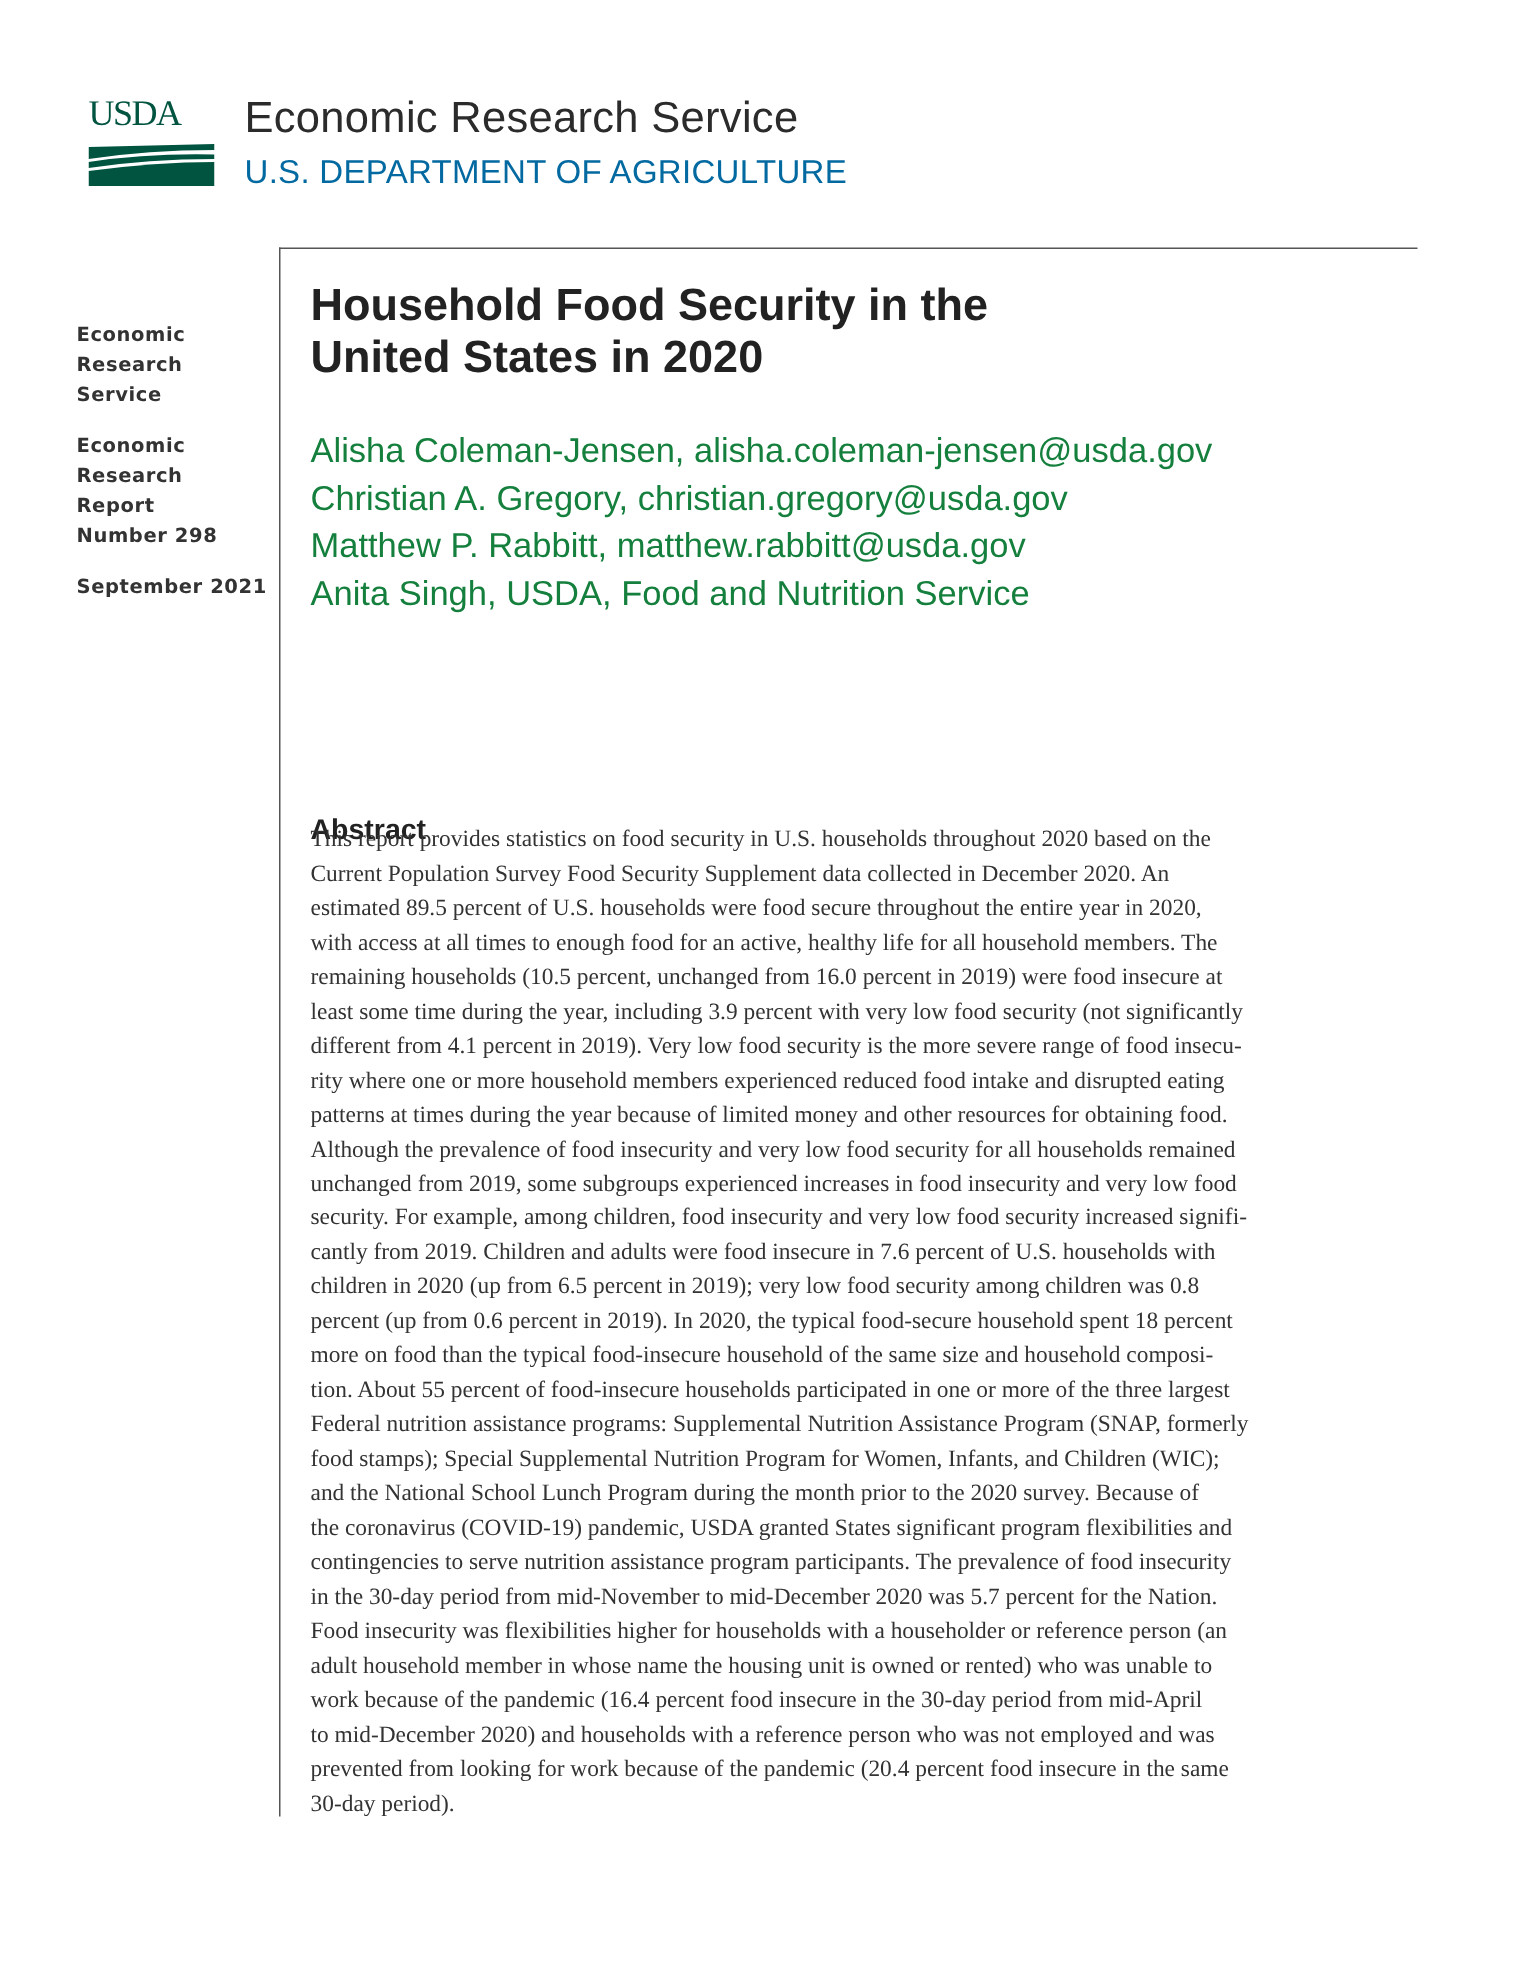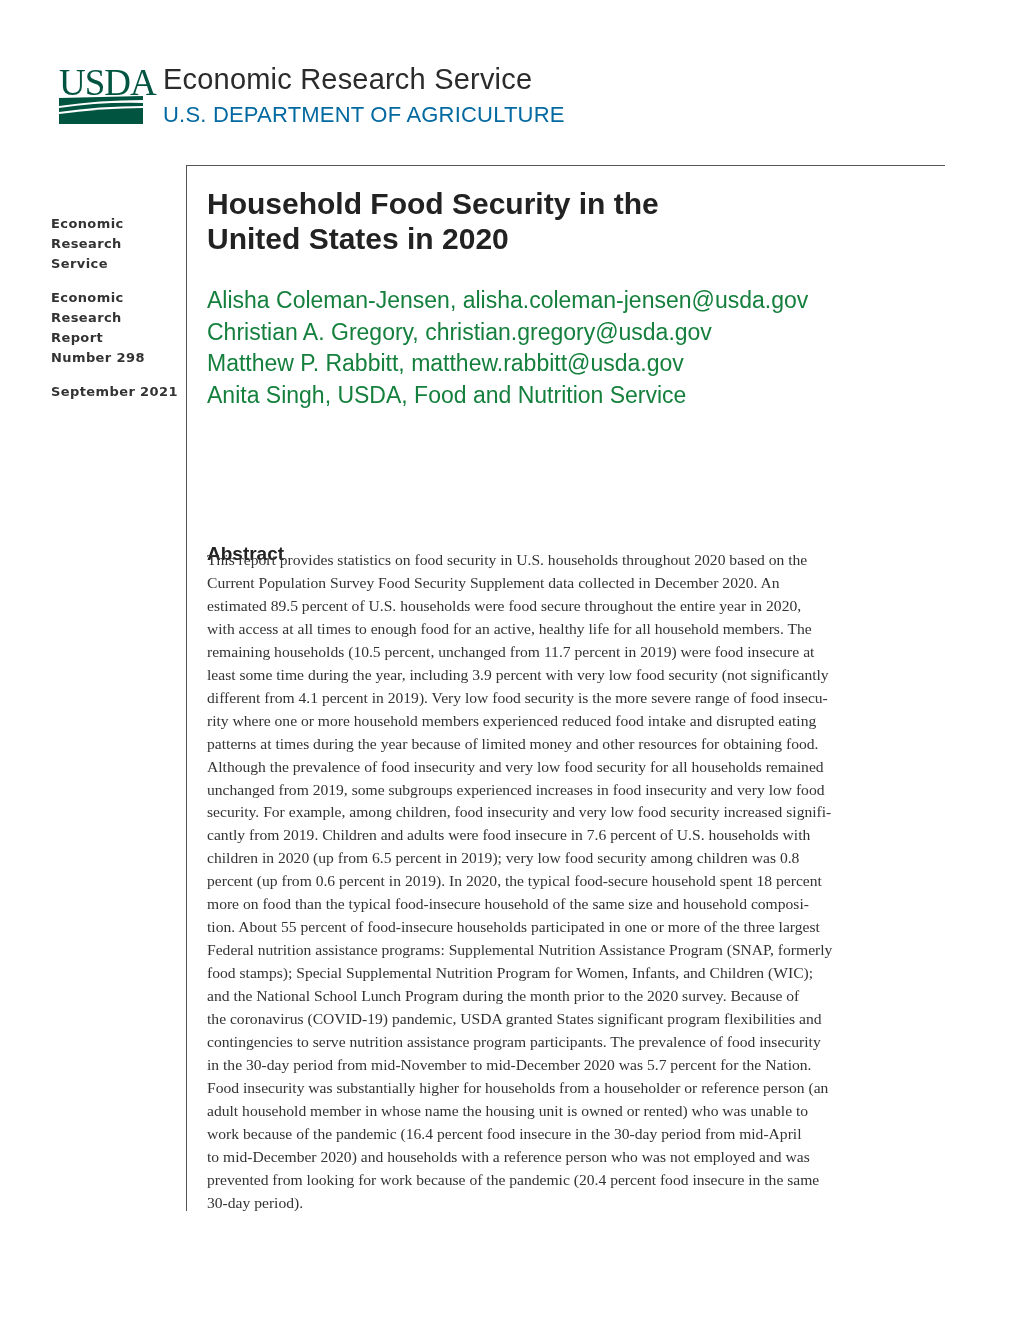--- a/index.html
+++ b/index.html
@@ -1,18 +1,18 @@
 <!DOCTYPE html>
 <html><head>
 <meta charset="utf-8">
 <style>
   html, body { margin: 0; padding: 0; background: #ffffff; }
   body { width: 1019px; height: 1319px; position: relative; overflow: hidden; color: #222; }
   .logo { position: absolute; left: 59px; top: 66px; width: 84px; height: 58px; }
-  .logo-text { position: absolute; left: 59px; top: 64px; font-family: "Liberation Serif", serif; font-size: 37px; color: #005440; letter-spacing: -1px; line-height: 1; }
+  .logo-text { position: absolute; left: 59px; top: 64px; font-family: "Liberation Serif", serif; font-size: 24px; color: #005440; letter-spacing: -1px; line-height: 1; }
   .logo-band { position: absolute; left: 59px; top: 96px; width: 84px; height: 28px; }
   .ers-title { position: absolute; left: 163px; top: 63px; font-family: "Liberation Sans", sans-serif; font-size: 29px; color: #2b2b2b; letter-spacing: 0.2px; }
   .ers-sub { position: absolute; left: 163px; top: 102px; font-family: "Liberation Sans", sans-serif; font-size: 22px; color: #0369a1; letter-spacing: 0.2px; }
   .top-rule { position: absolute; left: 186px; top: 165px; width: 759px; height: 1px; background: #555; }
   .side-rule { position: absolute; left: 186px; top: 165px; width: 1px; height: 1046px; background: #555; }
   .sidebar { position: absolute; left: 51px; top: 214px; width: 130px; font-family: "DejaVu Sans", sans-serif; font-size: 13px; font-weight: bold; color: #333; line-height: 20px; letter-spacing: 0.4px; }
   .sidebar .block { margin-bottom: 14px; white-space: pre-line; }
   .title { position: absolute; left: 207px; top: 186px; font-family: "Liberation Sans", sans-serif; font-weight: bold; font-size: 30px; line-height: 35px; color: #222; white-space: pre-line; }
   .authors { position: absolute; left: 207px; top: 285px; font-family: "Liberation Sans", sans-serif; font-size: 23px; line-height: 31.5px; color: #15803d; }
   .abstract-h { position: absolute; left: 207px; top: 506px; font-family: "Liberation Sans", sans-serif; font-weight: bold; font-size: 19px; color: #222; margin-top: 37px; }
@@ -57,38 +57,38 @@
   <div>Anita Singh, USDA, Food and Nutrition Service</div>
 </div>
 
 <div class="abstract-h">Abstract</div>
 
 <div class="abstract-p">
   <span class="line">This report provides statistics on food security in U.S. households throughout 2020 based on the</span>
   <span class="line">Current Population Survey Food Security Supplement data collected in December 2020.   An</span>
   <span class="line">estimated 89.5 percent of U.S. households were food secure throughout the entire year in 2020,</span>
   <span class="line">with access at all times to enough food for an active, healthy life for all household members. The</span>
-  <span class="line">remaining households (10.5 percent, unchanged from 11.7 percent in 2019) were food insecure at</span>
+  <span class="line">remaining households (10.5 percent, unchanged from 16.0 percent in 2019) were food insecure at</span>
   <span class="line">least some time during the year, including 3.9 percent with very low food security (not significantly</span>
   <span class="line">different from 4.1 percent in 2019). Very low food security is the more severe range of food insecu-</span>
   <span class="line">rity where one or more household members experienced reduced food intake and disrupted eating</span>
   <span class="line">patterns at times during the year because of limited money and other resources for obtaining food.</span>
   <span class="line">Although the prevalence of food insecurity and very low food security for all households remained</span>
   <span class="line">unchanged from 2019, some subgroups experienced increases in food insecurity and very low food</span>
   <span class="line">security. For example, among children, food insecurity and very low food security increased signifi-</span>
   <span class="line">cantly from 2019. Children and adults were food insecure in 7.6 percent of U.S. households with</span>
   <span class="line">children in 2020 (up from 6.5 percent in 2019); very low food security among children was 0.8</span>
   <span class="line">percent (up from 0.6 percent in 2019). In 2020, the typical food-secure household spent 18 percent</span>
   <span class="line">more on food than the typical food-insecure household of the same size and household composi-</span>
   <span class="line">tion. About 55 percent of food-insecure households participated in one or more of the three largest</span>
   <span class="line">Federal nutrition assistance programs: Supplemental Nutrition Assistance Program (SNAP, formerly</span>
   <span class="line">food stamps); Special Supplemental Nutrition Program for Women, Infants, and Children (WIC);</span>
   <span class="line">and the National School Lunch Program during the month prior to the 2020 survey. Because of</span>
   <span class="line">the coronavirus (COVID-19) pandemic, USDA granted States significant program flexibilities and</span>
   <span class="line">contingencies to serve nutrition assistance program participants. The prevalence of food insecurity</span>
   <span class="line">in the 30-day period from mid-November to mid-December 2020 was 5.7 percent for the Nation.</span>
-  <span class="line">Food insecurity was substantially higher for households from a householder or reference person (an</span>
+  <span class="line">Food insecurity was flexibilities higher for households with a householder or reference person (an</span>
   <span class="line">adult household member in whose name the housing unit is owned or rented) who was unable to</span>
   <span class="line">work because of the pandemic (16.4 percent food insecure in the 30-day period from mid-April</span>
   <span class="line">to mid-December 2020) and households with a reference person who was not employed and was</span>
   <span class="line">prevented from looking for work because of the pandemic (20.4 percent food insecure in the same</span>
   <span class="line">30-day period).</span>
 </div>
 
 </body></html>

